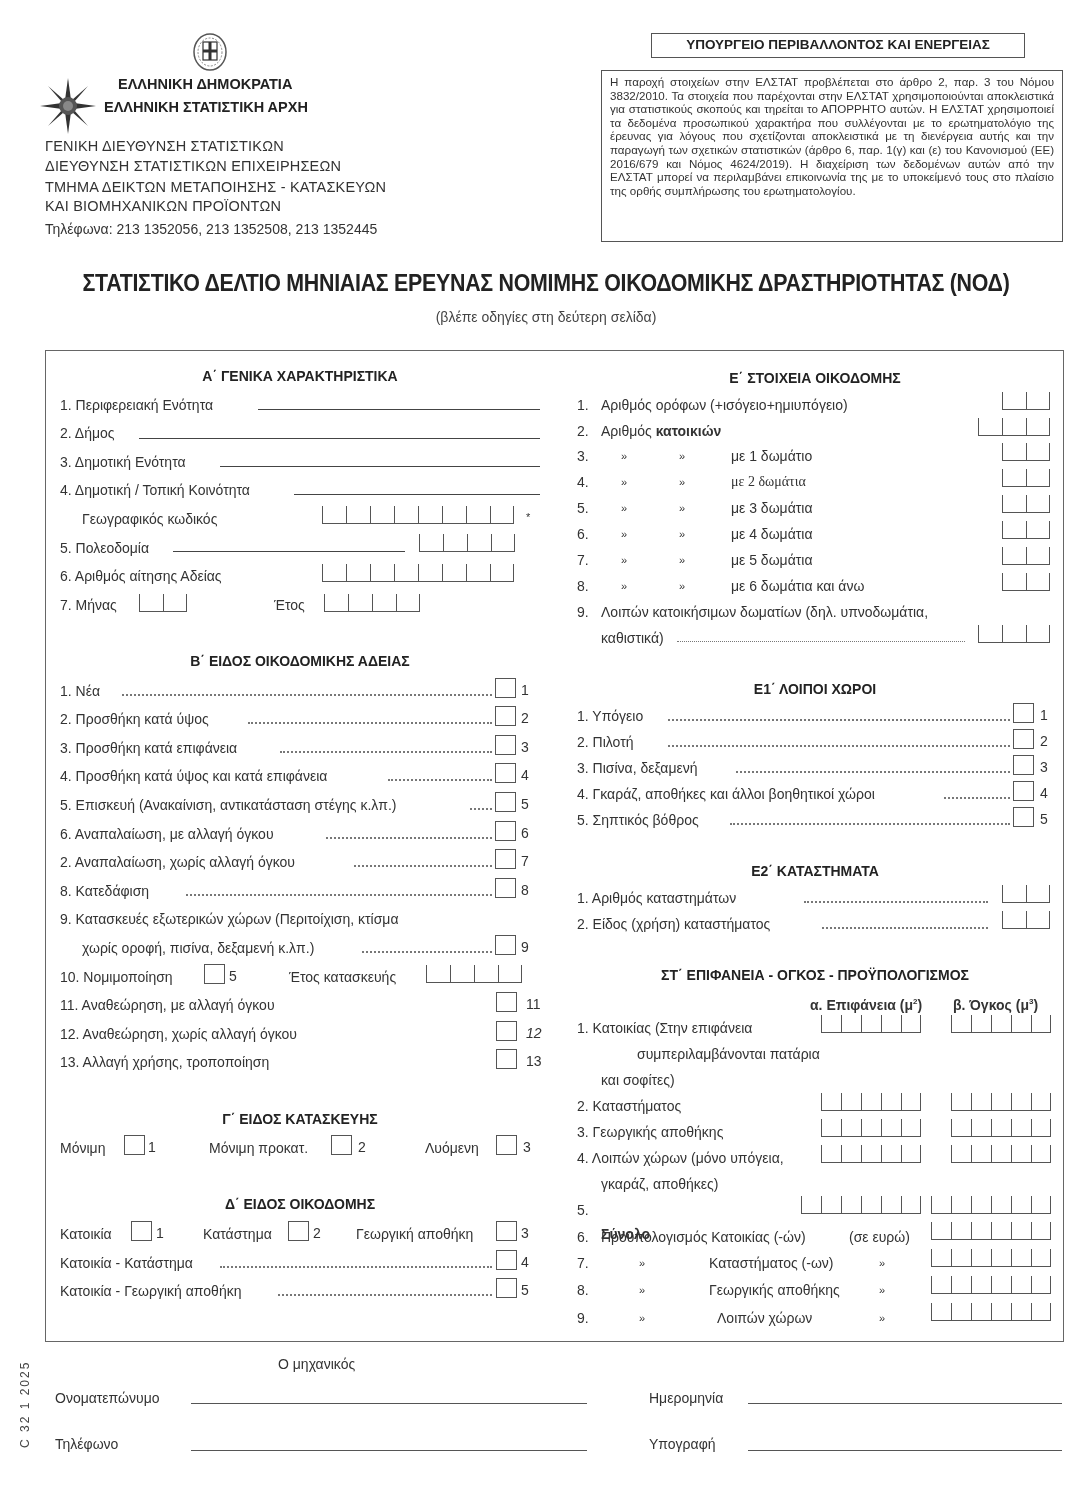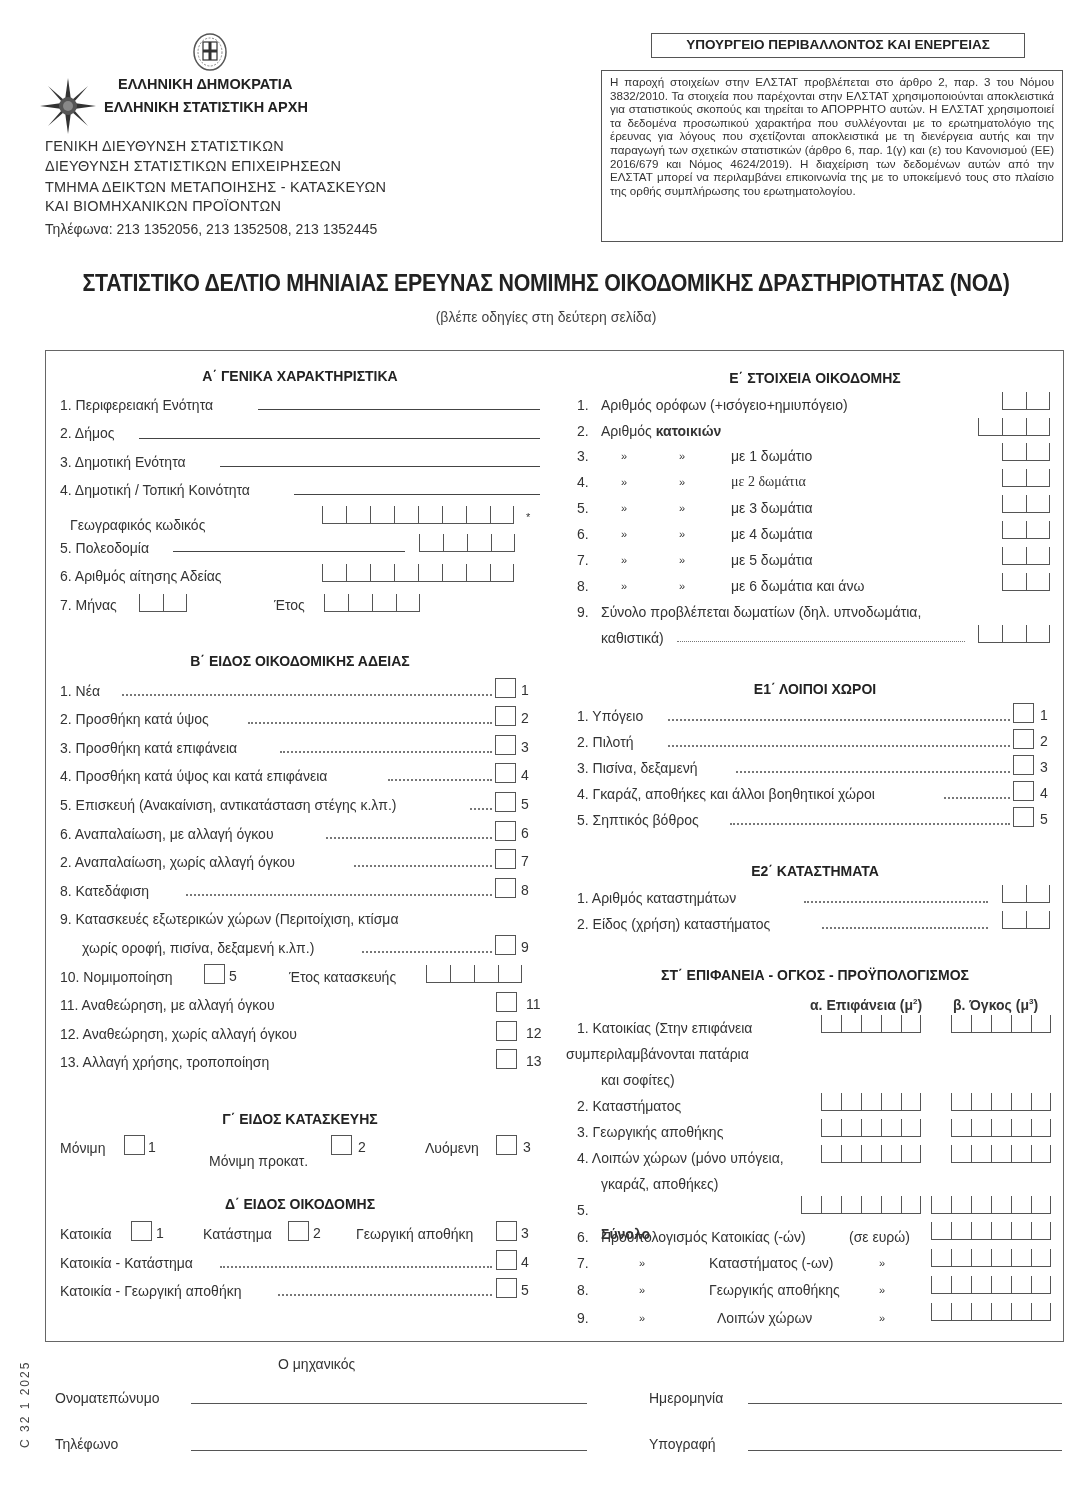--- a/index.html
+++ b/index.html
@@ -93,21 +93,21 @@
 
 <div class="abs row" style="left:60px; top:424px;">2.  Δήμος</div>
 <div class="abs line" style="left:139px; top:438px; width:401px;"></div>
 
 <div class="abs row" style="left:60px; top:453px;">3.  Δημοτική Ενότητα</div>
 <div class="abs line" style="left:220px; top:466px; width:320px;"></div>
 
 <div class="abs row" style="left:60px; top:481px;">4.  Δημοτική / Τοπική Κοινότητα</div>
 <div class="abs line" style="left:294px; top:494px; width:246px;"></div>
 
-<div class="abs row" style="left:70px; top:510px;margin-top:6px;">Γεωγραφικός κωδικός</div>
+<div class="abs row" style="left:82px; top:510px;">Γεωγραφικός κωδικός</div>
 <div class="abs cells" style="left:322px; top:506px;">
   <div class="c"></div>
     <div class="c"></div>
     <div class="c"></div>
     <div class="c"></div>
     <div class="c"></div>
     <div class="c"></div>
     <div class="c"></div>
     <div class="c"></div>
 </div>
@@ -205,31 +205,31 @@
     <div class="c"></div>
     <div class="c"></div>
 </div>
 
 <div class="abs row" style="left:60px; top:996px;">11. Αναθεώρηση, με αλλαγή όγκου</div>
 <div class="abs cb" style="left:496px; top:992px;"></div>
 <div class="abs cb-num" style="left:526px; top:996px;">11</div>
 
 <div class="abs row" style="left:60px; top:1025px;">12. Αναθεώρηση, χωρίς αλλαγή όγκου</div>
 <div class="abs cb" style="left:496px; top:1021px;"></div>
-<div class="abs cb-num" style="left:526px; top:1025px;">12</div>
+<div class="abs cb-num" style="left:526px; top:1025px;font-style:italic;">12</div>
 
 <div class="abs row" style="left:60px; top:1053px;">13. Αλλαγή χρήσης, τροποποίηση</div>
 <div class="abs cb" style="left:496px; top:1049px;"></div>
 <div class="abs cb-num" style="left:526px; top:1053px;">13</div>
 
 <div class="abs sec-title" style="left:45px; width:510px; top:1111px;">Γ΄ ΕΙΔΟΣ ΚΑΤΑΣΚΕΥΗΣ</div>
 <div class="abs row" style="left:60px; top:1139px;">Μόνιμη</div>
 <div class="abs cb" style="left:124px; top:1135px;"></div>
 <div class="abs cb-num" style="left:148px; top:1139px;">1</div>
-<div class="abs row" style="left:209px; top:1139px;margin-top:13px;">Μόνιμη προκατ.</div>
+<div class="abs row" style="left:209px; top:1139px;">Μόνιμη προκατ.</div>
 <div class="abs cb" style="left:331px; top:1135px;"></div>
 <div class="abs cb-num" style="left:358px; top:1139px;">2</div>
 <div class="abs row" style="left:425px; top:1139px;">Λυόμενη</div>
 <div class="abs cb" style="left:496px; top:1135px;"></div>
 <div class="abs cb-num" style="left:523px; top:1139px;">3</div>
 
 <div class="abs sec-title" style="left:45px; width:510px; top:1196px;">Δ΄ ΕΙΔΟΣ ΟΙΚΟΔΟΜΗΣ</div>
 <div class="abs row" style="left:60px; top:1225px;">Κατοικία</div>
 <div class="abs cb" style="left:131px; top:1221px;"></div>
 <div class="abs cb-num" style="left:156px; top:1225px;">1</div>
@@ -315,21 +315,21 @@
 <div class="abs row" style="left:577px; top:577px;">8.</div>
 <div class="abs row" style="left:621px; top:577px; font-size:11px;">»</div>
 <div class="abs row" style="left:679px; top:577px; font-size:11px;">»</div>
 <div class="abs row" style="left:731px; top:577px;">με 6 δωμάτια και άνω</div>
 <div class="abs cells" style="left:1002px; top:573px;">
     <div class="c"></div>
     <div class="c"></div>
   </div>
 
 <div class="abs row" style="left:577px; top:603px;">9.</div>
-<div class="abs row" style="left:601px; top:603px;">Σύνολο προβλέπεται δωματίων (δηλ. υπνοδωμάτια,</div>
+<div class="abs row" style="left:601px; top:603px;">Λοιπών κατοικήσιμων δωματίων (δηλ. υπνοδωμάτια,</div>
 <div class="abs row" style="left:601px; top:629px;">καθιστικά)</div>
 <div class="abs dots" style="left:677px; top:641px; width:288px; border-bottom-width:1.5px;"></div>
 <div class="abs cells" style="left:978px; top:625px;">
     <div class="c"></div>
     <div class="c"></div>
     <div class="c"></div>
   </div>
 
 <div class="abs sec-title" style="left:565px; width:500px; top:681px;">Ε1΄ ΛΟΙΠΟΙ ΧΩΡΟΙ</div>
 
@@ -370,21 +370,21 @@
 <div class="abs cells" style="left:1002px; top:911px;">
     <div class="c"></div>
     <div class="c"></div>
   </div>
 
 <div class="abs sec-title" style="left:565px; width:500px; top:967px;">ΣΤ΄ ΕΠΙΦΑΝΕΙΑ - ΟΓΚΟΣ - ΠΡΟΫΠΟΛΟΓΙΣΜΟΣ</div>
 <div class="abs row" style="left:810px; top:993px; font-weight:bold;"><span>α. Επιφάνεια (μ</span><sup>2</sup><span>)</span></div>
 <div class="abs row" style="left:953px; top:993px; font-weight:bold;"><span>β. Όγκος (μ</span><sup>3</sup><span>)</span></div>
 
 <div class="abs row" style="left:577px; top:1019px;">1.  Κατοικίας (Στην επιφάνεια</div>
-<div class="abs row" style="left:566px; top:1045px;">συμπεριλαμβάνονται πατάρια</div>
+<div class="abs row" style="left:637px; top:1045px;">συμπεριλαμβάνονται πατάρια</div>
 <div class="abs row" style="left:601px; top:1071px;">και σοφίτες)</div>
 <div class="abs cells" style="left:821px; top:1015px;">
     <div class="c" style="width:20px"></div>
     <div class="c" style="width:20px"></div>
     <div class="c" style="width:20px"></div>
     <div class="c" style="width:20px"></div>
     <div class="c" style="width:20px"></div>
   </div>
 <div class="abs cells" style="left:951px; top:1015px;">
     <div class="c" style="width:20px"></div>

